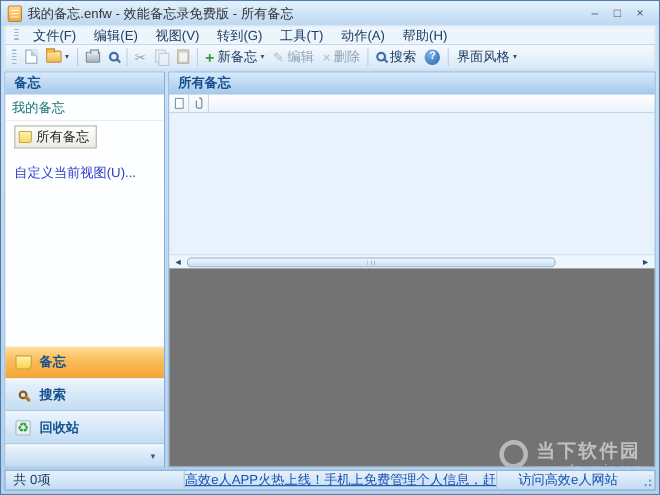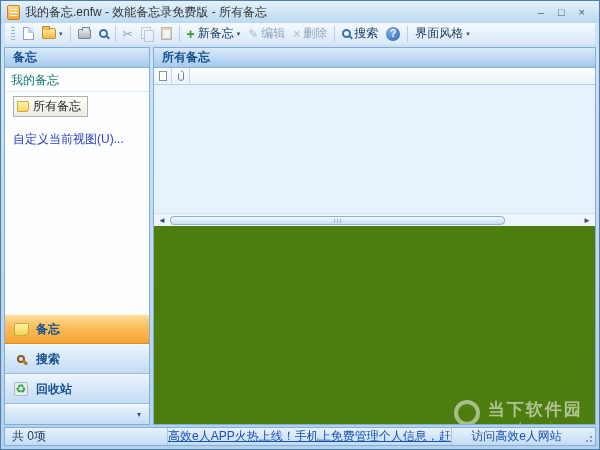--- a/index.html
+++ b/index.html
@@ -104,21 +104,21 @@
   .mini-page { width:8px; height:10px; background:#fff; border:1px solid #7c93ab; display:inline-block; }
   .list { height:128px; flex:0 0 auto; background:#e8f2fc; }
   .hscroll { height:13px; flex:0 0 auto; background:#eef5fc; border-top:1px solid #d2e2f2;
              display:flex; align-items:center; padding:0 2px; }
   .scroll-arrow { font-size:8px; color:#2a4d73; width:12px; text-align:center; }
   .hthumb { height:9px; width:335px; margin-left:2px; background:linear-gradient(#f2f8fd,#cadef2);
             border:1px solid #8fb0d4; border-radius:4px; position:relative; }
   .hthumb::after { content:""; position:absolute; left:50%; top:2px; width:8px; height:4px; transform:translateX(-50%);
                    background:repeating-linear-gradient(90deg,#9db8d4 0 1px, transparent 1px 3px); }
   .hspacer { flex:1; }
-  .gray { flex:1; background:#4d7c0f; position:relative; overflow:hidden; }
+  .gray { flex:1; background:#737373; position:relative; overflow:hidden; }
   .watermark { position:absolute; right:10px; bottom:-8px; display:flex; align-items:flex-start; gap:8px;
                color:rgba(255,255,255,.55); }
   .wm-circle { width:26px; height:26px; border:4px solid rgba(255,255,255,.5); border-radius:50%; margin-top:2px; }
   .wm-name { font-size:17px; font-weight:bold; letter-spacing:2px; }
   .wm-url { font-size:10px; letter-spacing:1px; }
 
   
   .statusbar { height:19px; flex:0 0 auto; margin:2px 3px 3px 3px; border:1px solid #86add5;
                background:linear-gradient(#e7f2fc,#c2dcf3); display:flex; align-items:center; font-size:12px; }
   .st-count { width:163px; padding-left:7px; color:#1d3f66; border-right:1px solid #a9c6e2; height:100%;
@@ -138,20 +138,30 @@
   <div class="titlebar">
     <span class="app-icon"></span>
     <span class="title-text">我的备忘.enfw - 效能备忘录免费版 - 所有备忘</span>
     <span class="win-controls">
       <span class="win-btn">–</span>
       <span class="win-btn">□</span>
       <span class="win-btn">×</span>
     </span>
   </div>
 
+  <div class="menubar">
+    <span class="menu-grip"></span>
+    <span class="menu-item">文件(F)</span>
+    <span class="menu-item">编辑(E)</span>
+    <span class="menu-item">视图(V)</span>
+    <span class="menu-item">转到(G)</span>
+    <span class="menu-item">工具(T)</span>
+    <span class="menu-item">动作(A)</span>
+    <span class="menu-item">帮助(H)</span>
+  </div>
 
   <div class="toolbar">
     <span class="tb-grip"></span>
     <button class="tbtn">
         <span class="ic-page"></span>
       </button>
     <button class="tbtn">
         <span class="ic-folder"></span>
         <span class="dd">▾</span>
       </button>

